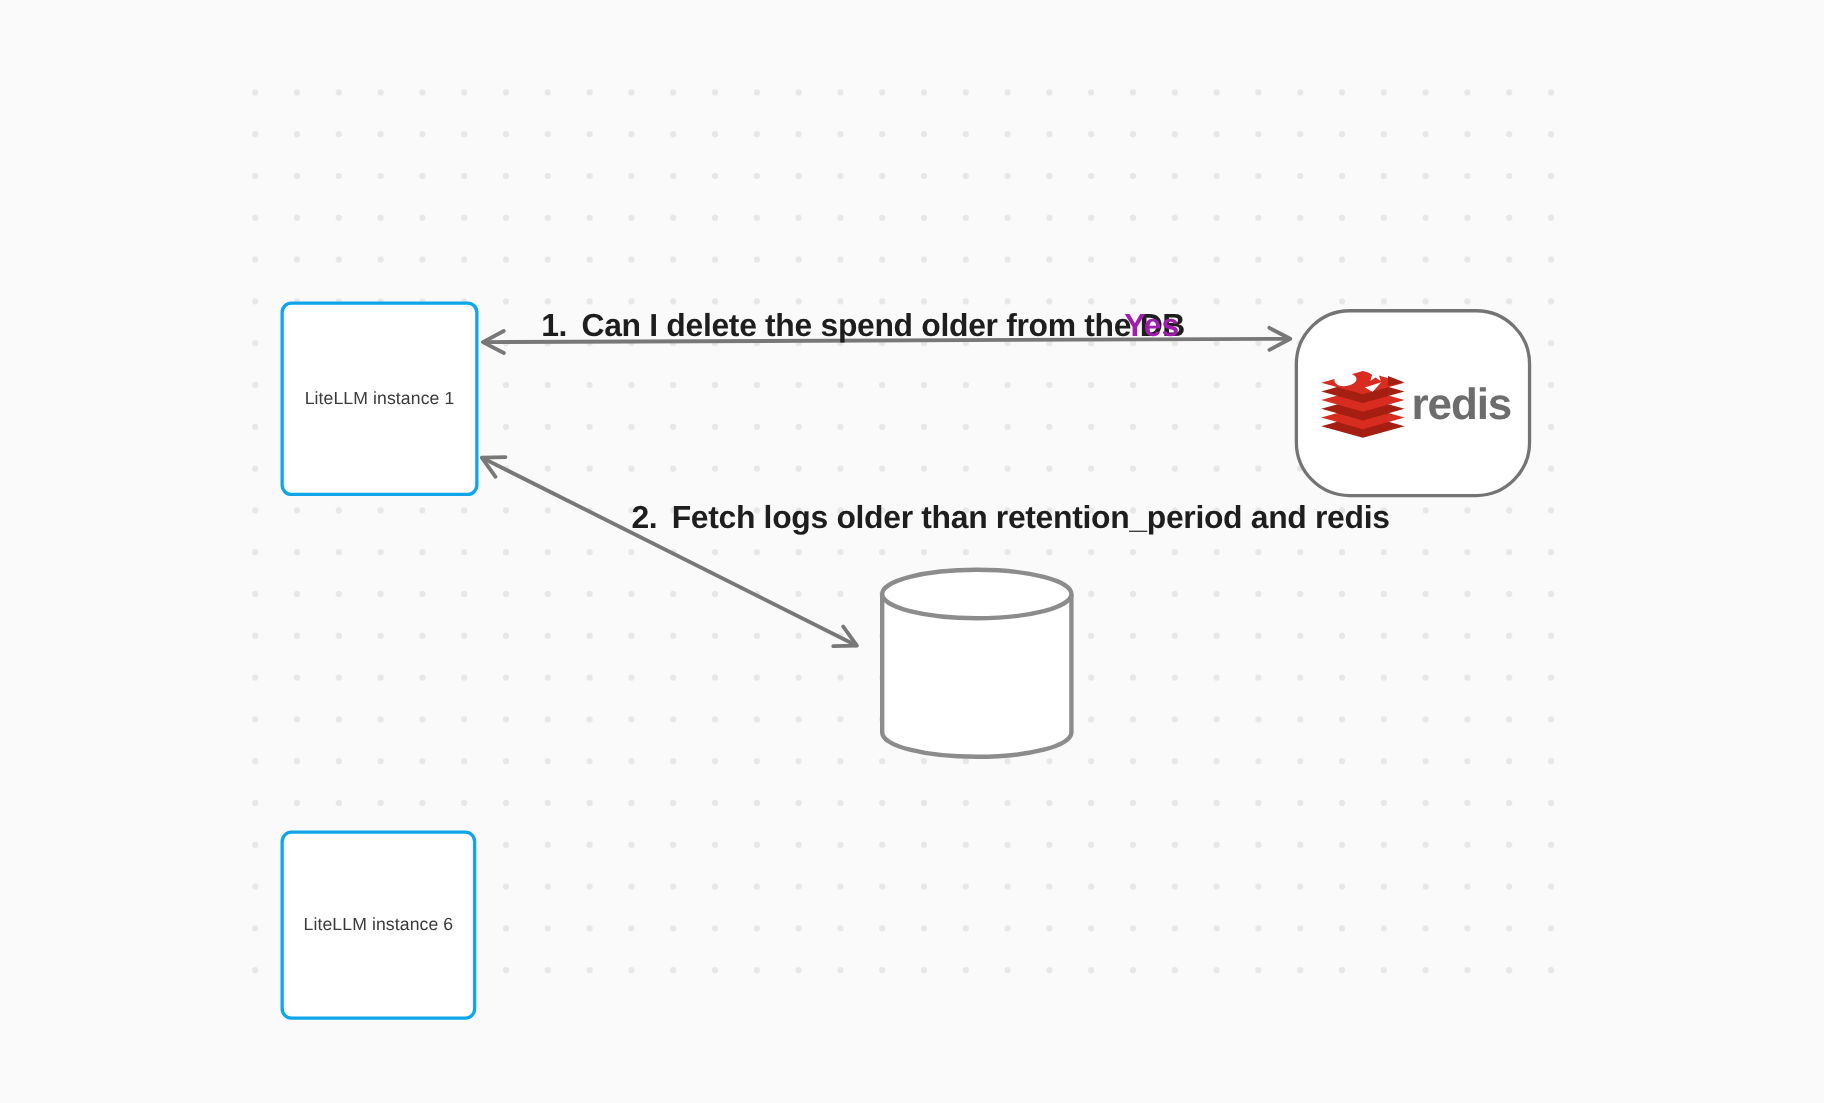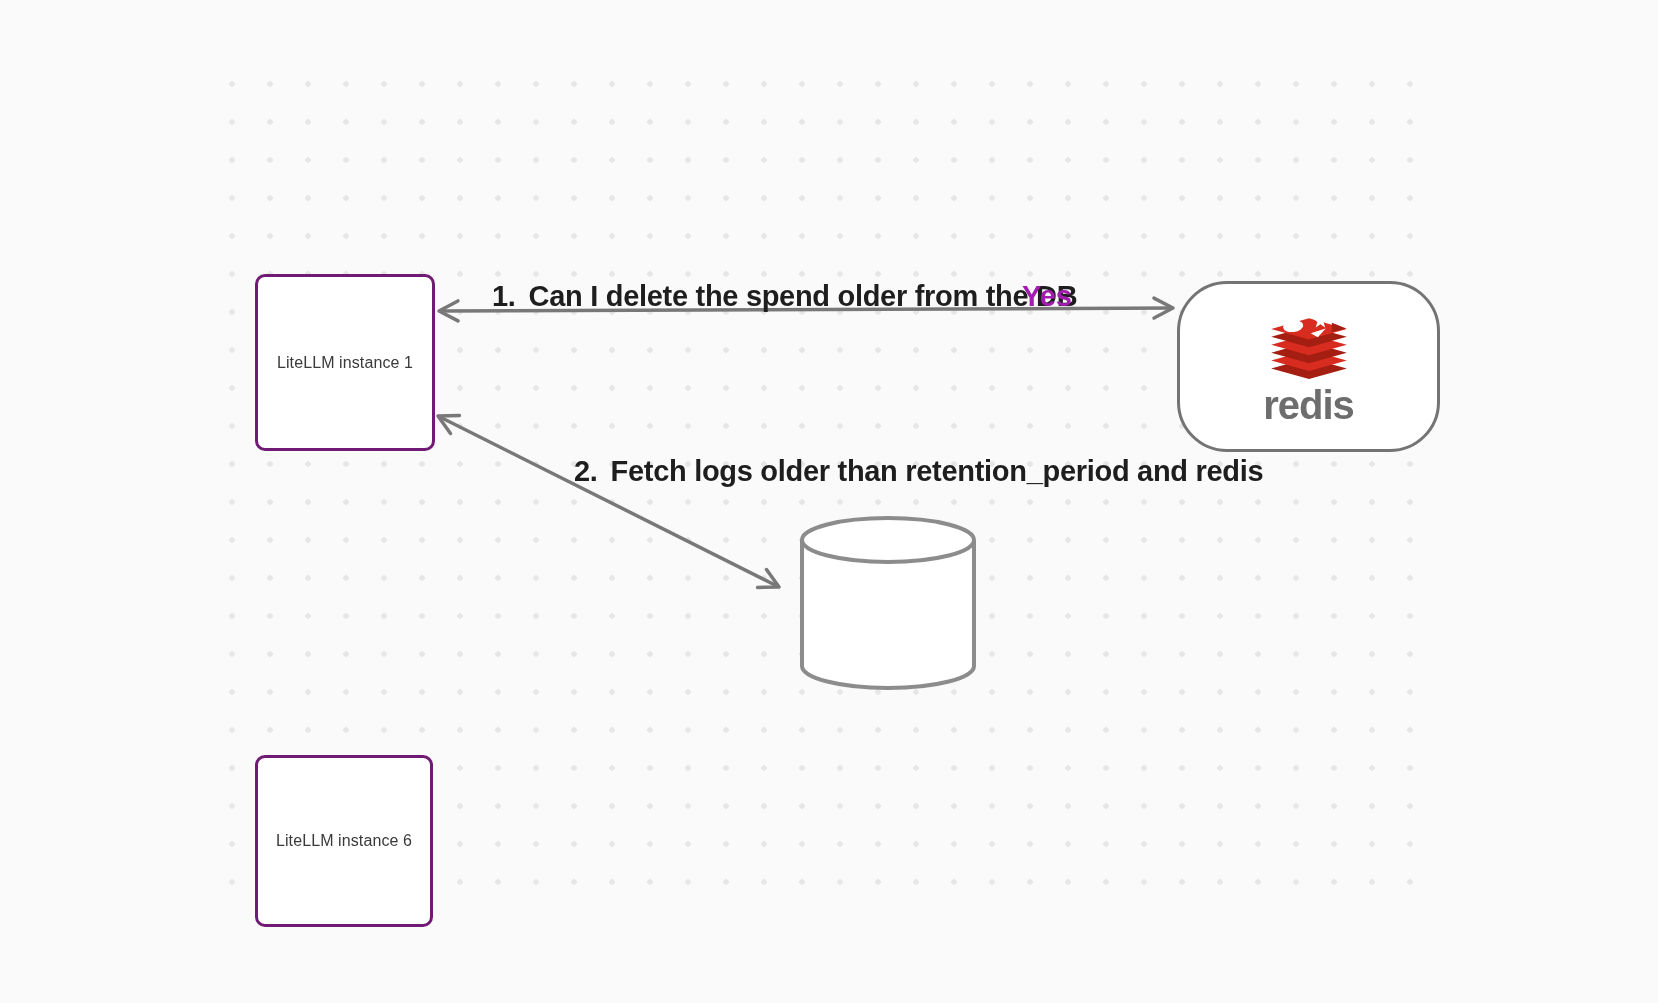--- a/index.html
+++ b/index.html
@@ -11,37 +11,37 @@
     font-family:"Liberation Sans", sans-serif;
   }
   .dotgrid{
     position:absolute;left:213px;top:65px;width:1217px;height:837px;
     background-image:radial-gradient(circle,#e7e7e7 2.6px,transparent 3px);
     background-size:38px 38px;
   }
   .node{
     position:absolute;
     background:#ffffff;
-    border:3px solid #701a75;
+    border:3px solid #0ea5e9;
     border-radius:10px;
     box-sizing:border-box;
     display:flex;align-items:center;justify-content:center;
   }
   .node-label{
     font-size:16px;color:#3a3a3a;letter-spacing:0.1px;
   }
   #box1{left:255px;top:274px;width:180px;height:177px;}
   #box2{left:255px;top:516px;width:178px;height:172px;}
   #box3{left:255px;top:755px;width:178px;height:172px;}
 
   .redis-node{
-    position:absolute;left:1177px;top:281px;width:263px;height:171px;
+    position:absolute;left:1177px;top:281px;width:215px;height:171px;
     background:#ffffff;border:3.5px solid #747474;border-radius:50px;
     box-sizing:border-box;
-    display:flex;flex-direction:column;align-items:center;justify-content:center;
+    display:flex;align-items:center;justify-content:center;
     padding-top:4px;
   }
   .redis-word{
     font-size:40px;font-weight:700;color:#6d6d6d;letter-spacing:-1px;
     line-height:1;margin-top:-2px;
   }
 
   .overlay{position:absolute;left:0;top:0;width:1658px;height:1003px;pointer-events:none;}
 
   .arrow-label{

